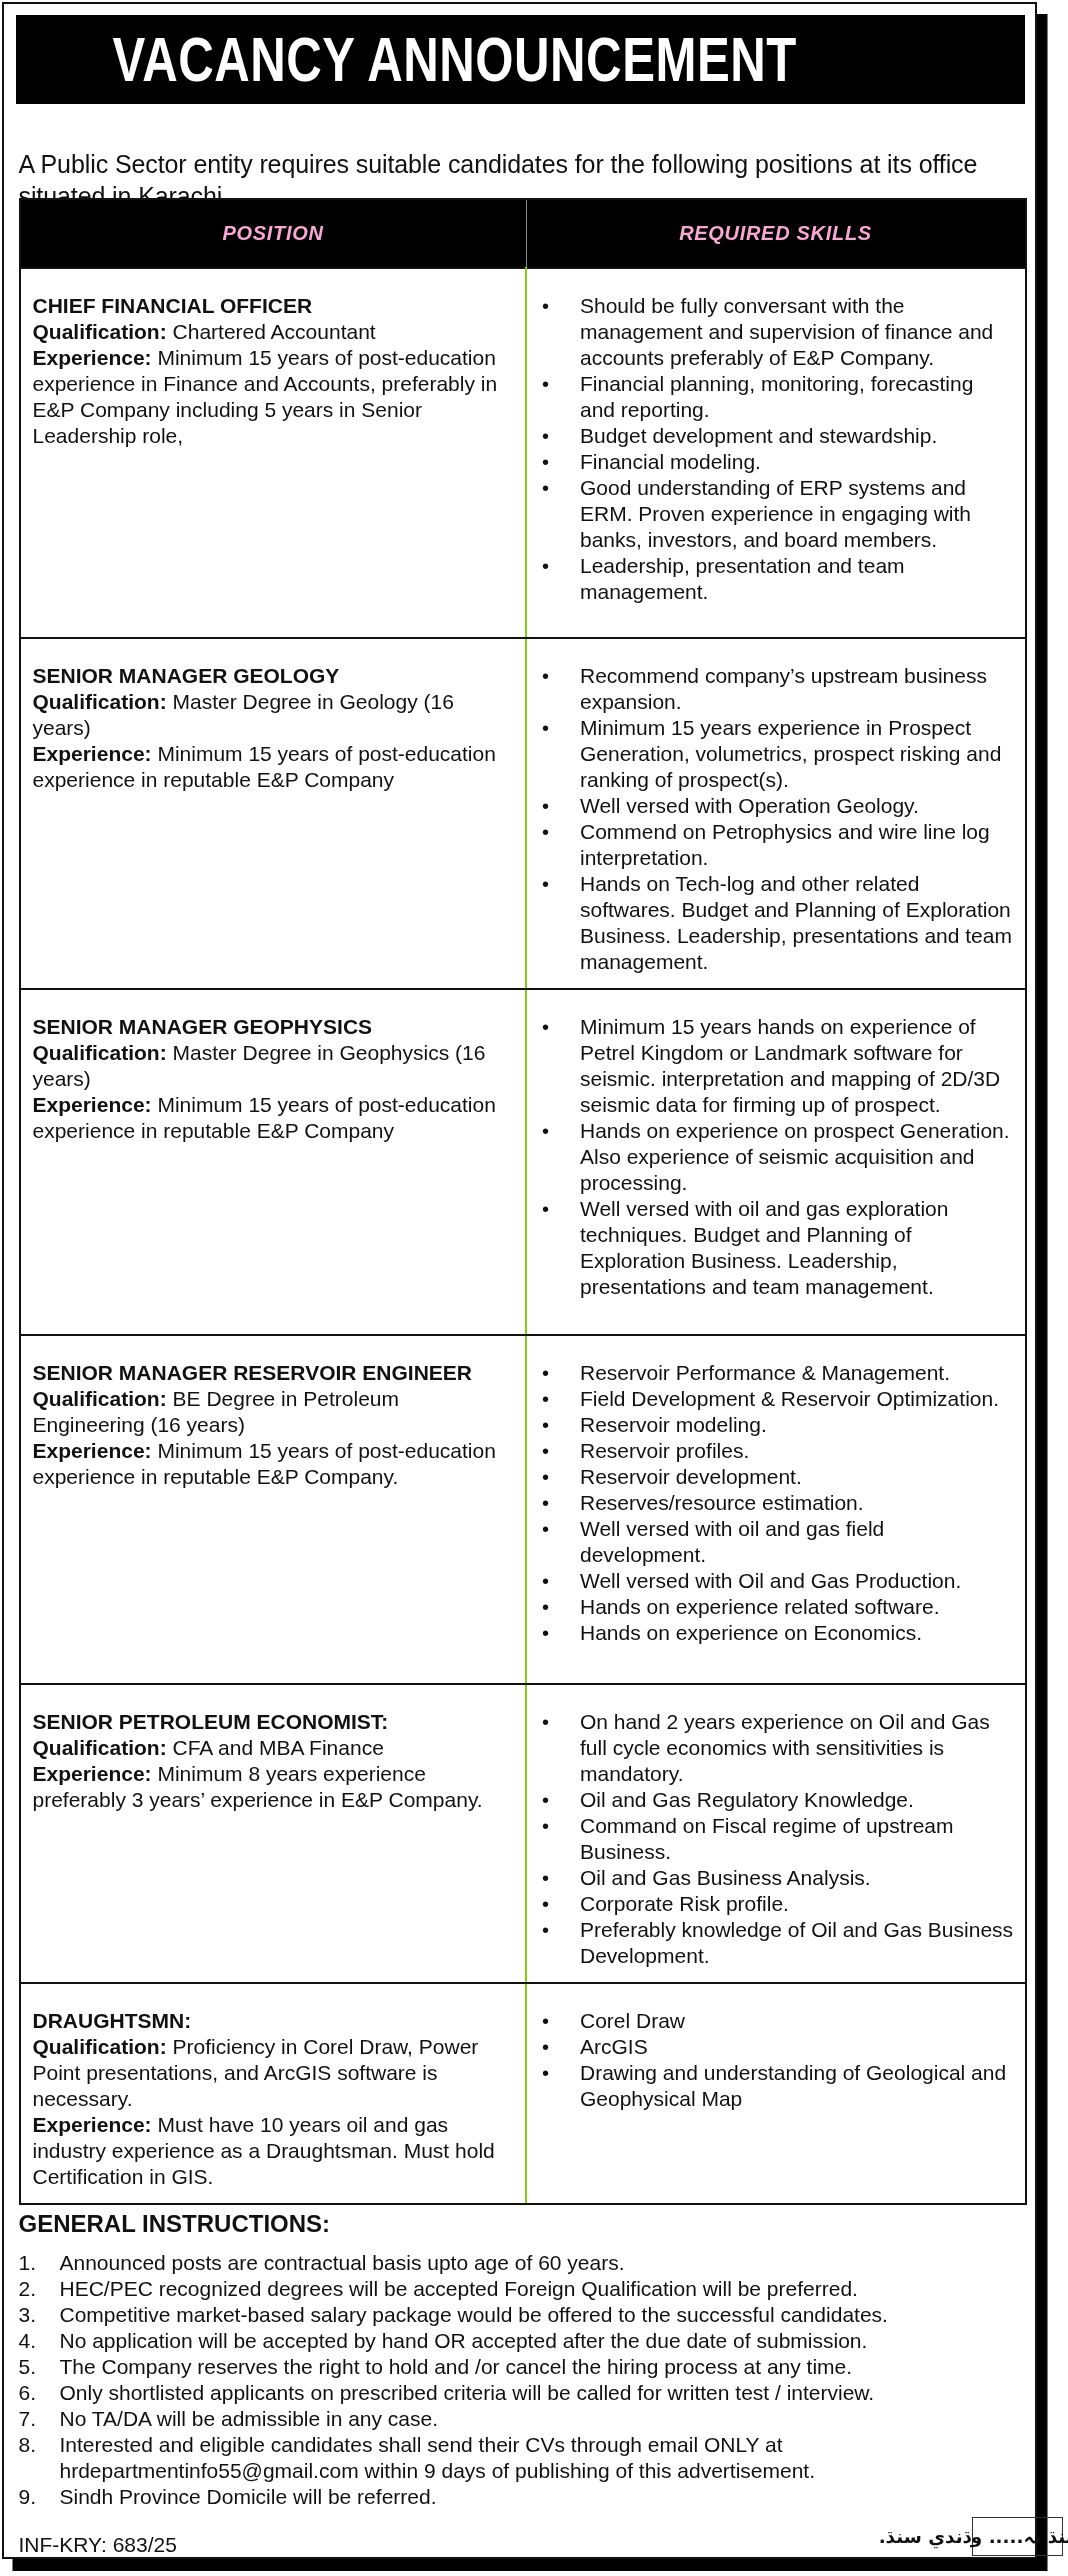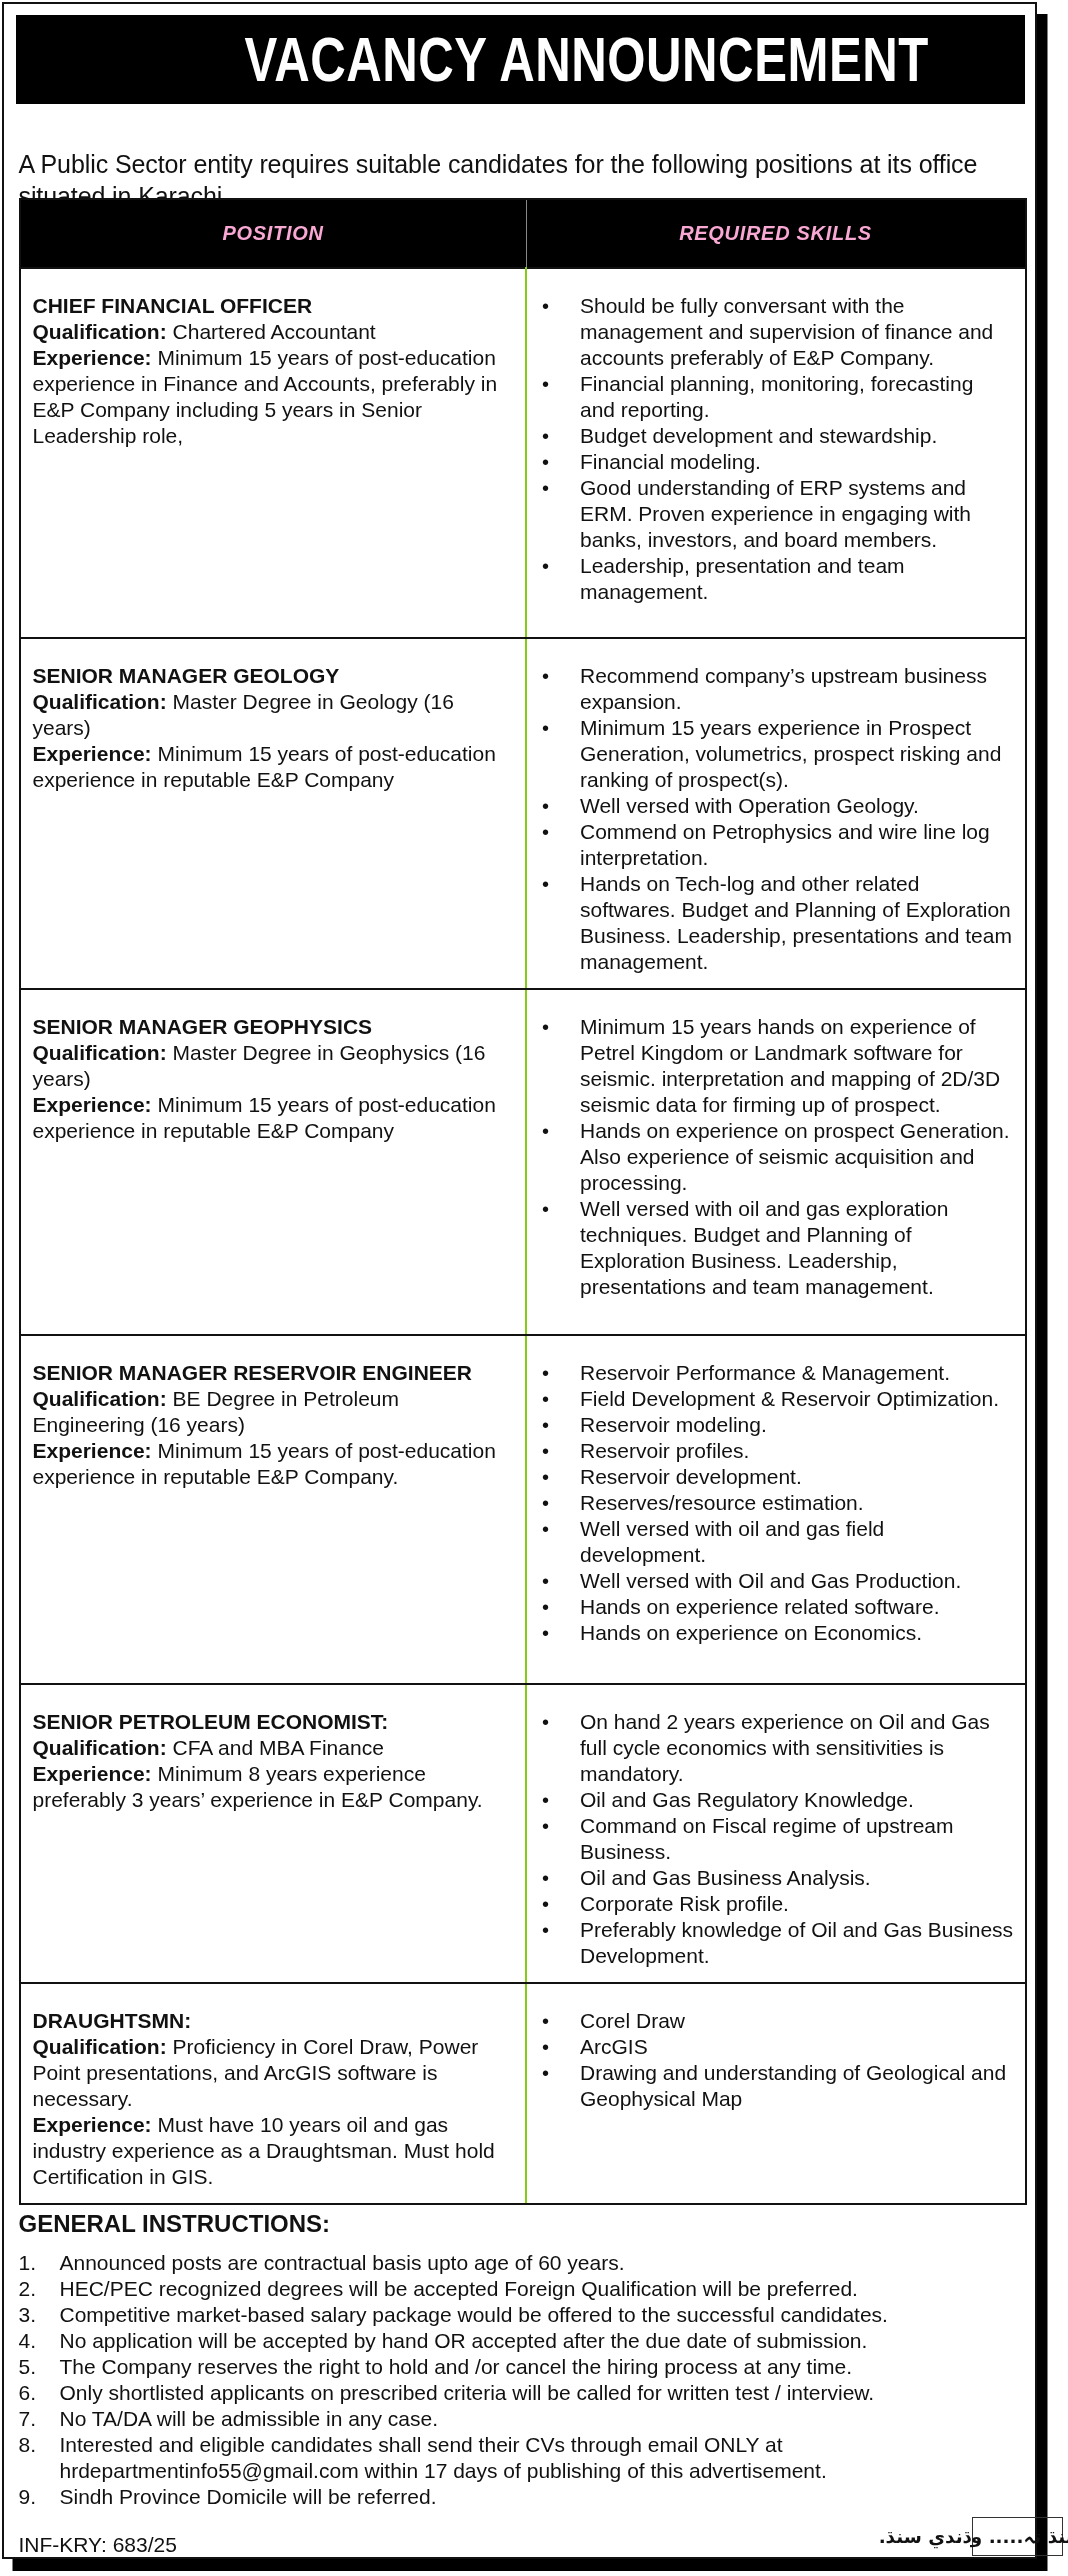--- a/index.html
+++ b/index.html
@@ -2,21 +2,21 @@
 <html style="font-size:10.5px"><head>
 <meta charset="utf-8">
 <style>
   html, body { margin:0; padding:0; background:#ffffff; }
   body { width:1069px; height:2576px; position:relative; overflow:hidden;
          font-family:"Liberation Sans", sans-serif; color:#111; }
   .frame { position:absolute; left:2px; top:2px; width:1031px; height:2553px;
            border:2.6px solid #111; background:#fff;
            box-shadow: 10.5px 12px 0 0 #000; }
   .title-box { position:absolute; left:12px; top:10.5px; width:1009px; height:89px;
-               background:#000; display:flex; align-items:center; justify-content:flex-end; }
+               background:#000; display:flex; align-items:center; justify-content:flex-start; }
   .title-box h1 { margin:0; color:#fff; font-family:"Liberation Sans", sans-serif;
                   font-weight:bold; font-size:63px; letter-spacing:0.7px;
                   transform:scaleX(0.78); white-space:nowrap; }
   .intro { position:absolute; left:14.5px; top:119px; width:1018px; font-size:25px;
            line-height:32px; letter-spacing:-0.1px; }
   table.jobs { position:absolute; left:14.5px; top:194px; width:1008px; border-collapse:collapse;
                border:2.6px solid #111; }
   table.jobs thead th { background:#000; color:#f9a8d4; height:65px; font-size:20px; font-weight:bold;
                letter-spacing:0.7px;font-style:italic; }
   table.jobs thead th.pos { width:503px; border-right:1.3px solid #888; }
@@ -137,21 +137,21 @@
   <div class="gi">
     <h2>GENERAL INSTRUCTIONS:</h2>
     <ol id="gi-list">
         <li><span class="num">1.</span><span>Announced posts are contractual basis upto age of 60 years.</span></li>
         <li><span class="num">2.</span><span>HEC/PEC recognized degrees will be accepted Foreign Qualification will be preferred.</span></li>
         <li><span class="num">3.</span><span>Competitive market-based salary package would be offered to the successful candidates.</span></li>
         <li><span class="num">4.</span><span>No application will be accepted by hand OR accepted after the due date of submission.</span></li>
         <li><span class="num">5.</span><span>The Company reserves the right to hold and /or cancel the hiring process at any time.</span></li>
         <li><span class="num">6.</span><span>Only shortlisted applicants on prescribed criteria will be called for written test / interview.</span></li>
         <li><span class="num">7.</span><span>No TA/DA will be admissible in any case.</span></li>
-        <li><span class="num">8.</span><span>Interested and eligible candidates shall send their CVs through email ONLY at hrdepartmentinfo55@gmail.com within 17 days of publishing of this advertisement.</span></li>
+        <li><span class="num">8.</span><span>Interested and eligible candidates shall send their CVs through email ONLY at hrdepartmentinfo55@gmail.com within 9 days of publishing of this advertisement.</span></li>
         <li><span class="num">9.</span><span>Sindh Province Domicile will be referred.</span></li>
       </ol>
   </div>
 
   <div class="ref">INF-KRY: 683/25</div>
   <div class="slogan">پڙهندي سنڌ تہ..... وڌندي سنڌ.</div>
 </div>
 
 
 </body></html>

